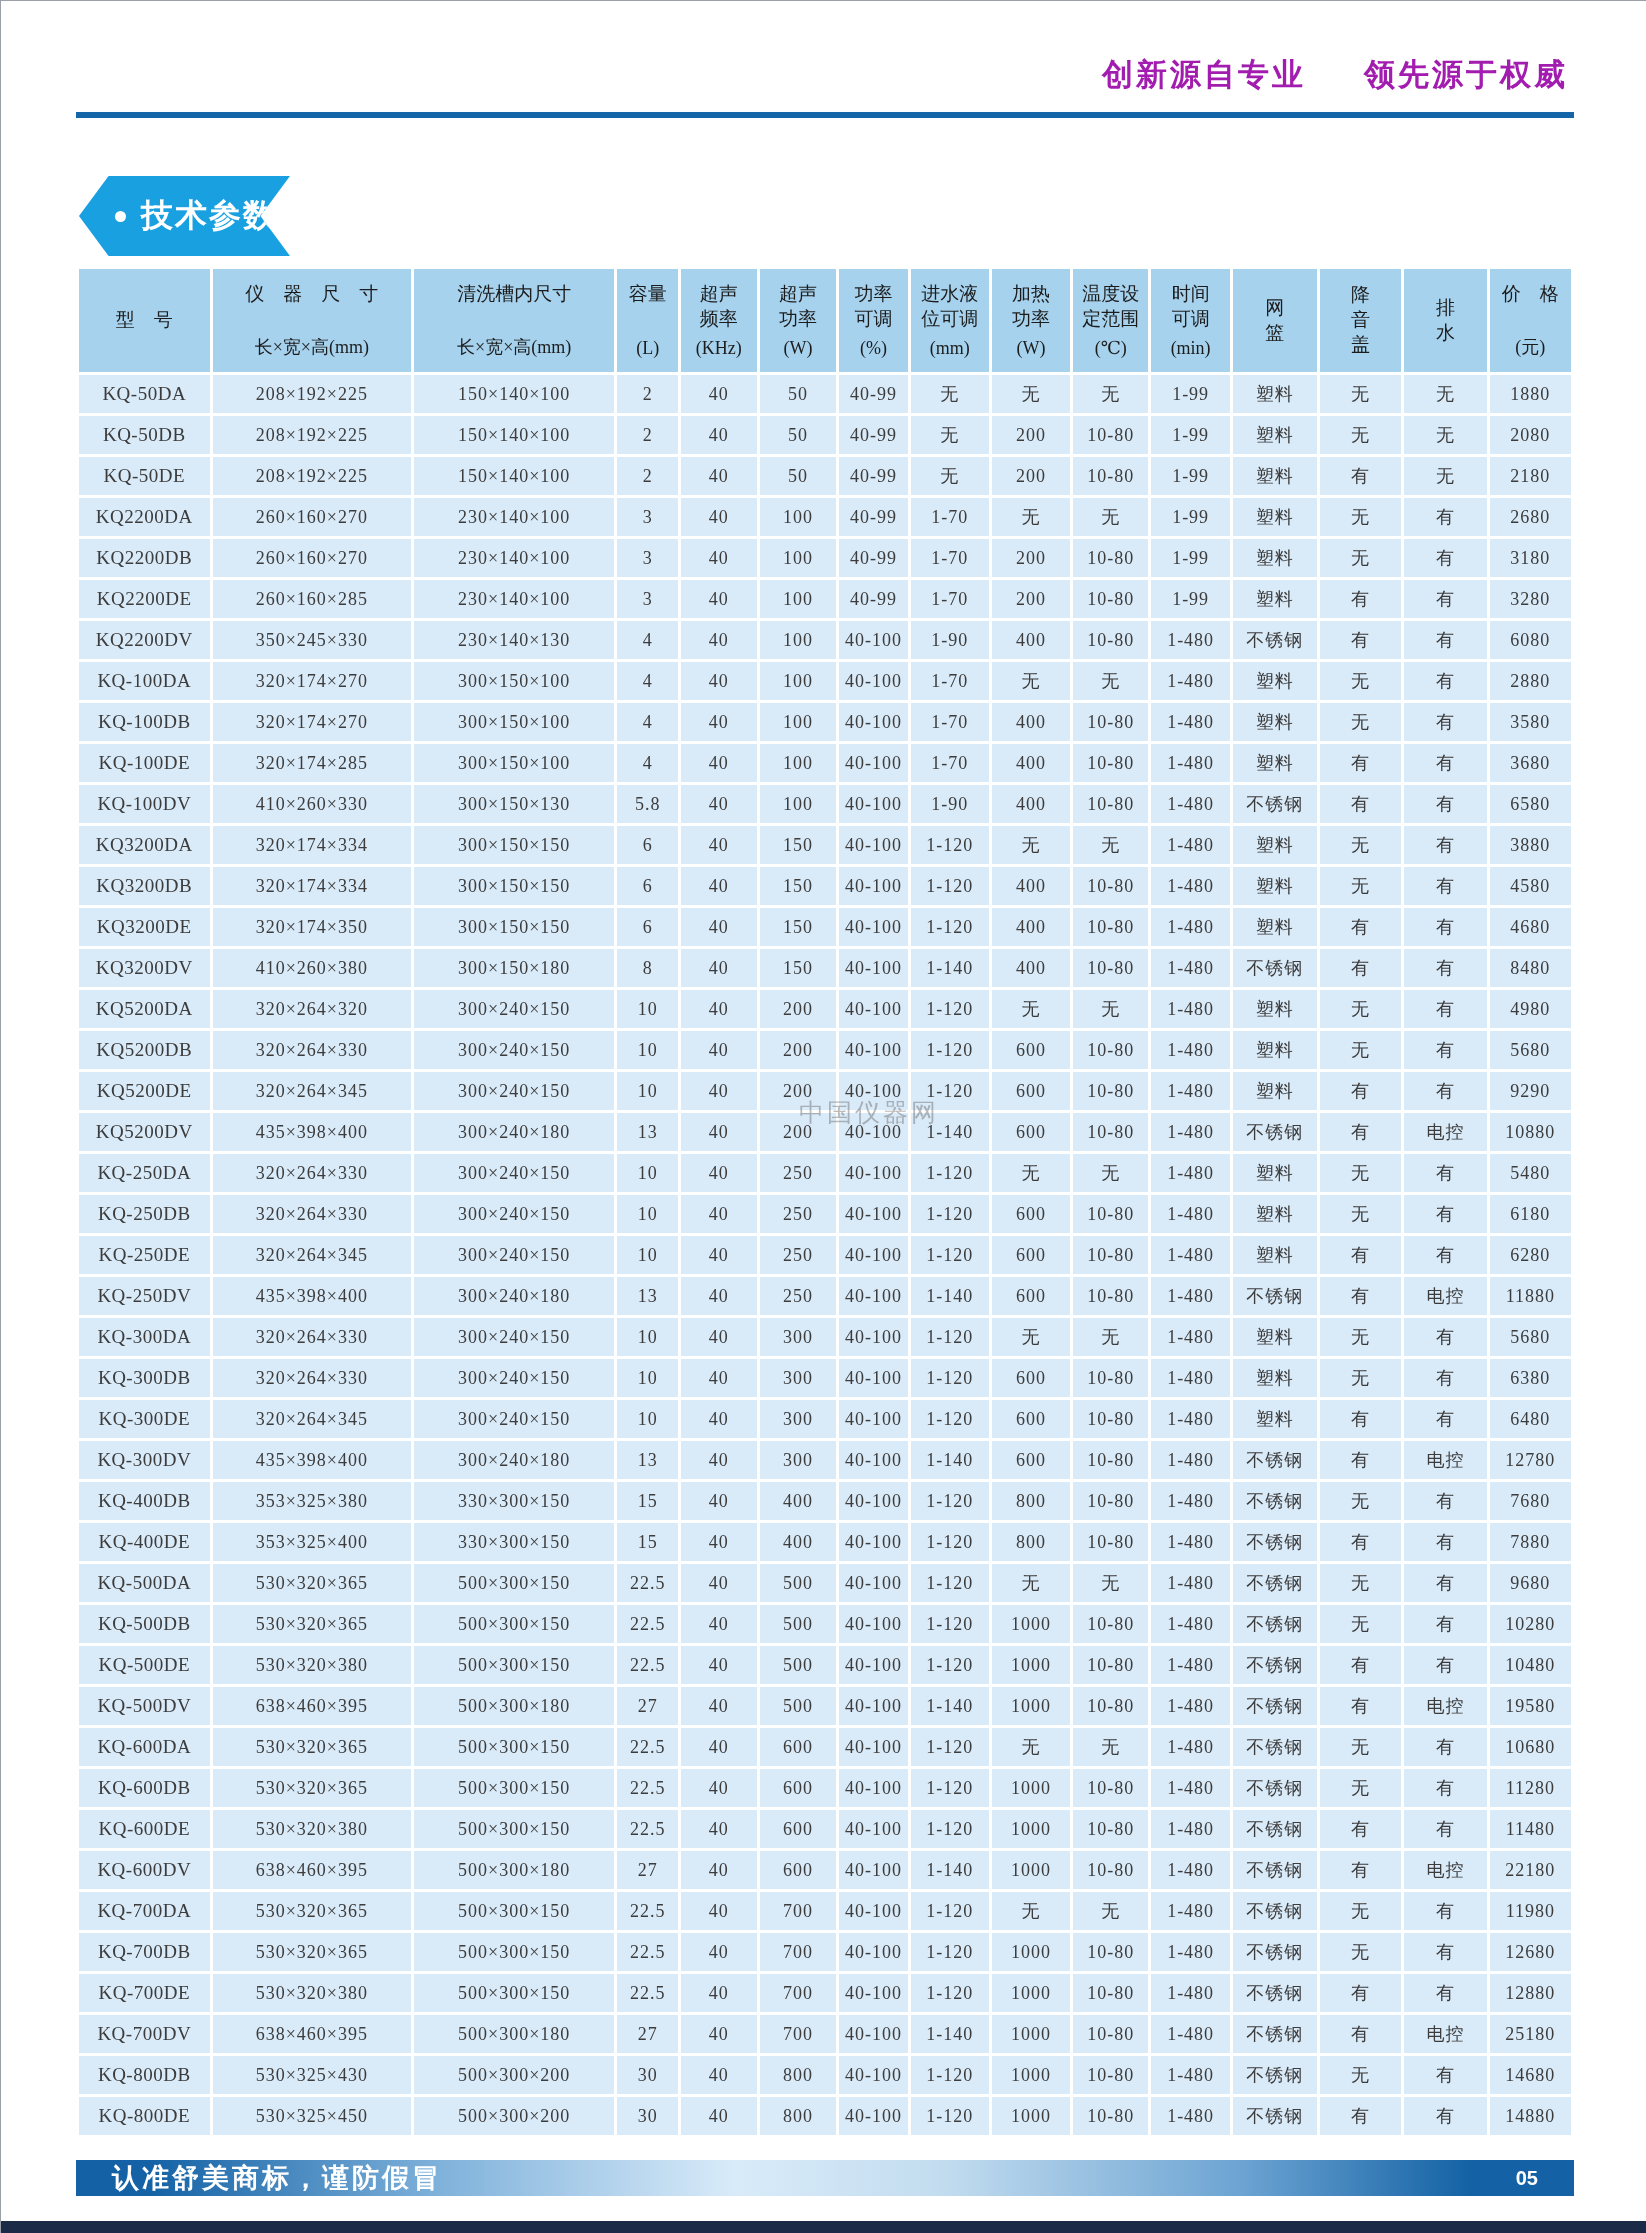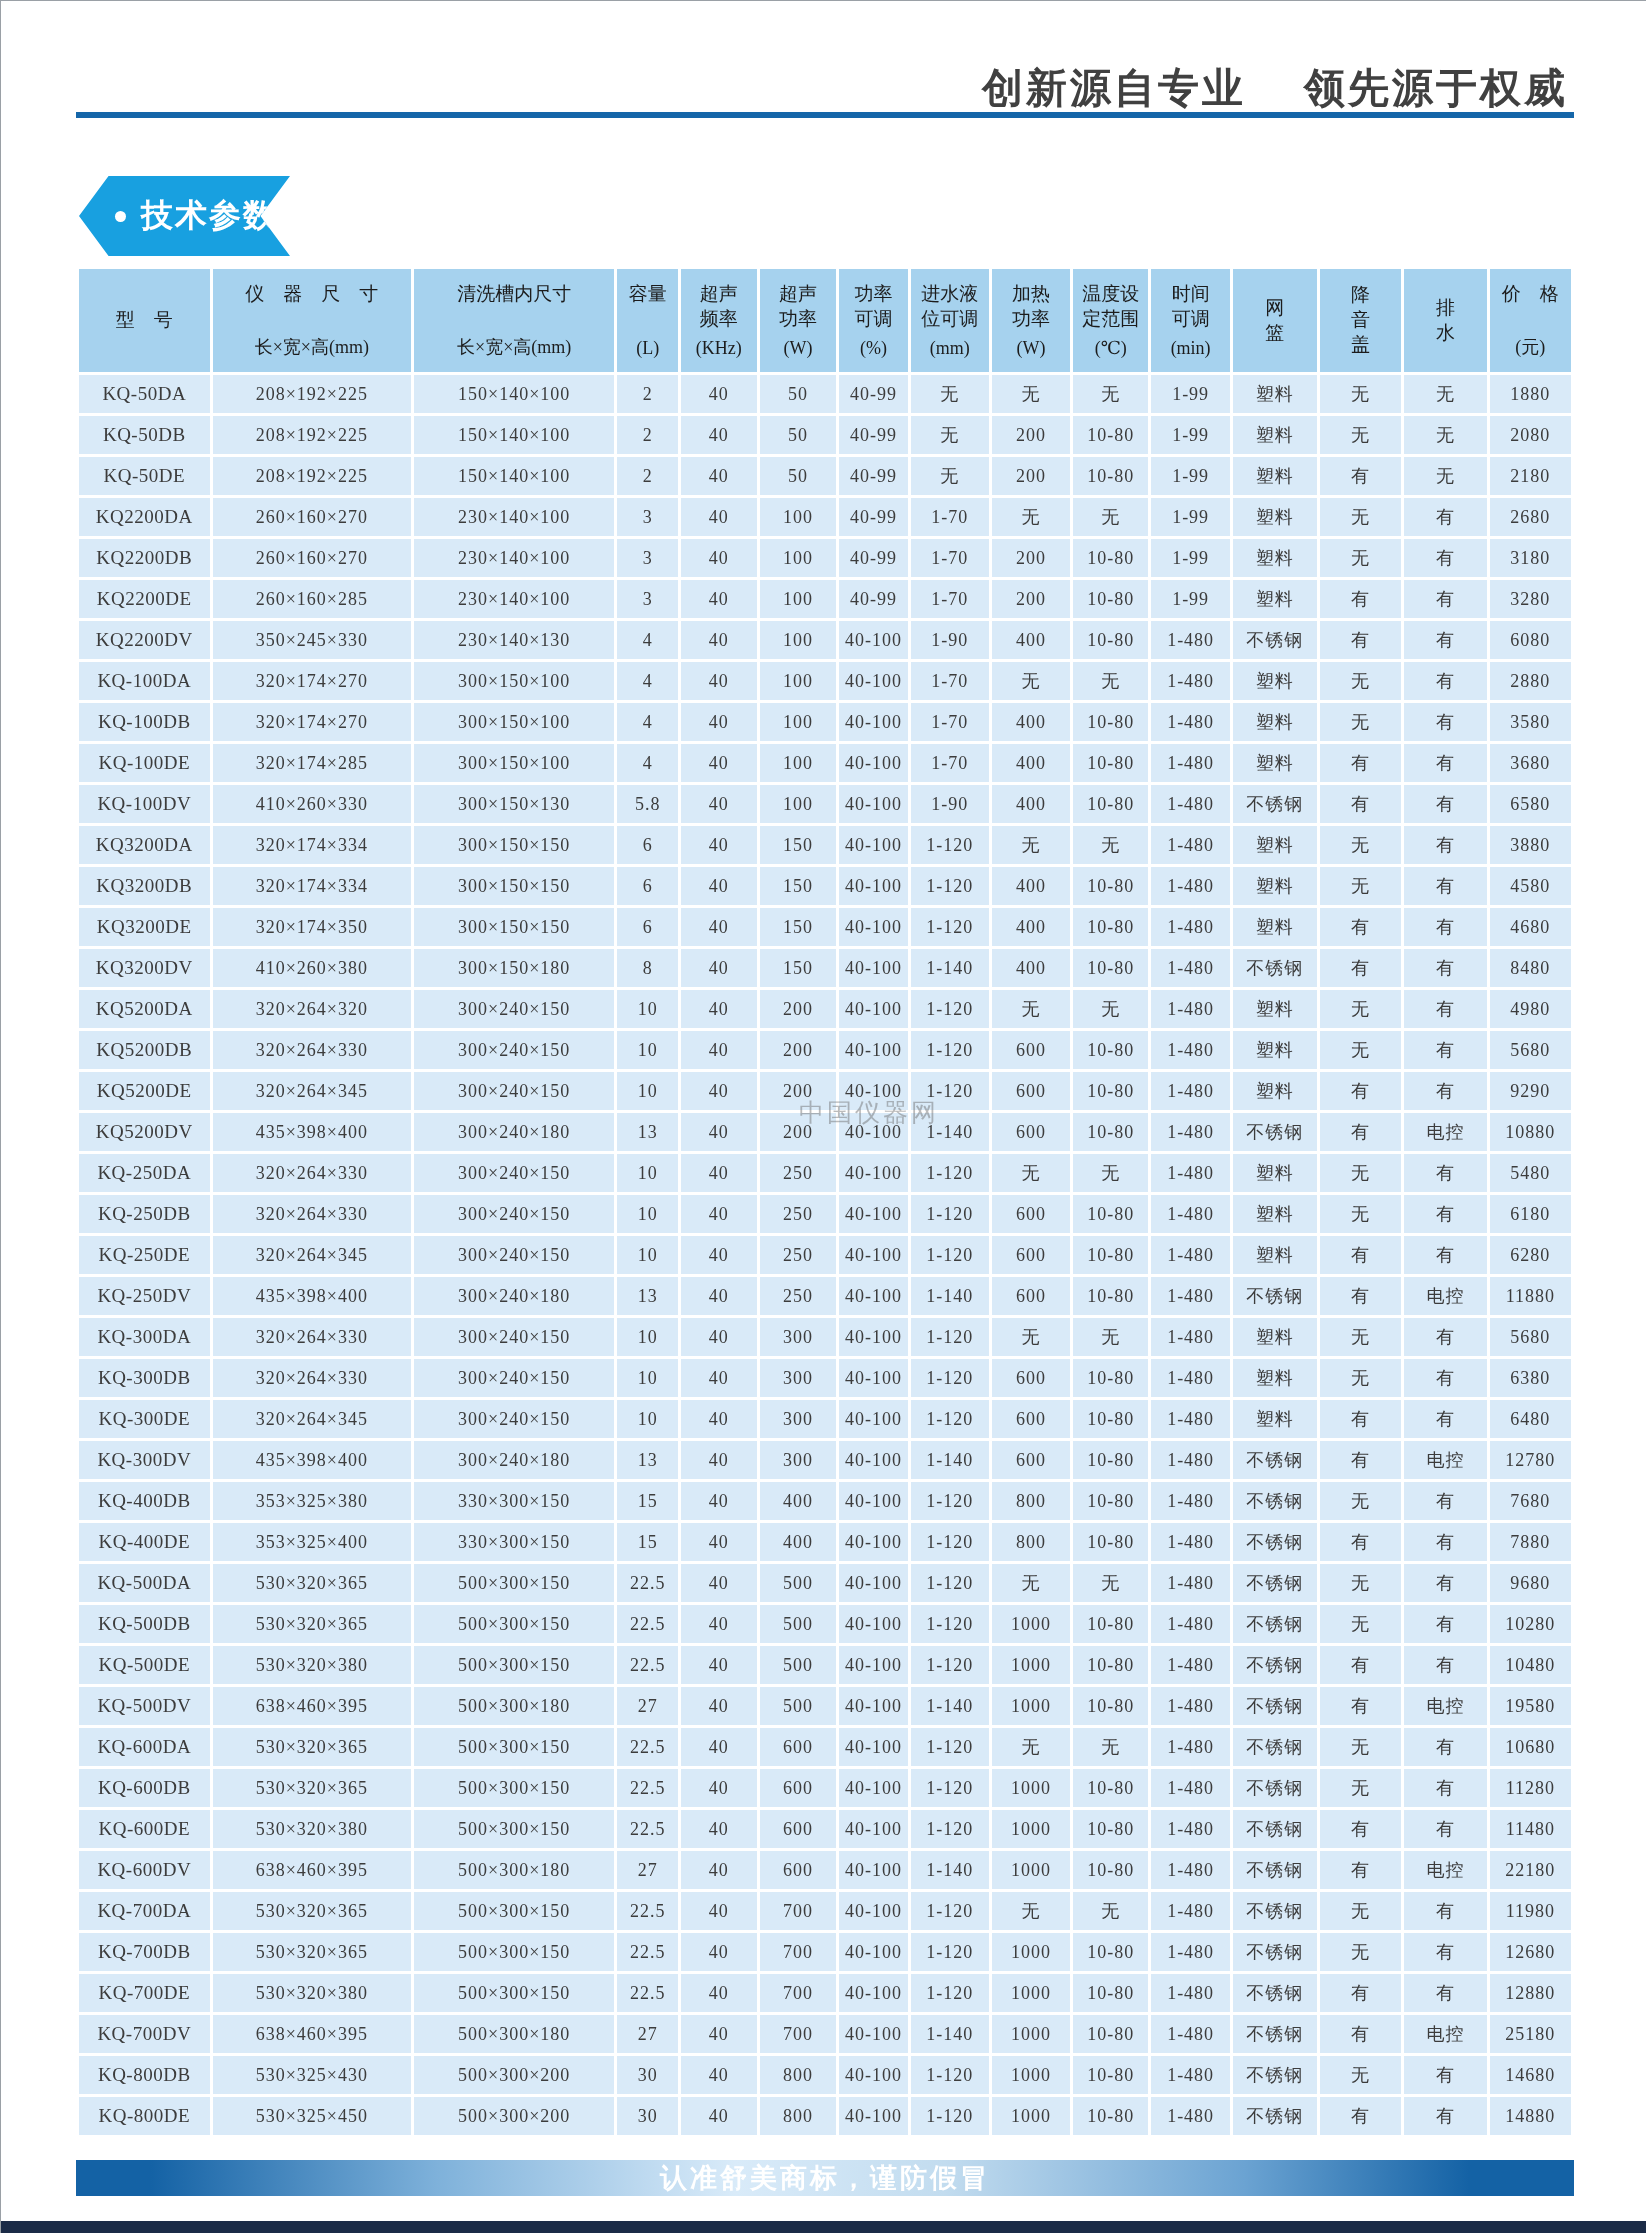--- a/index.html
+++ b/index.html
@@ -7,22 +7,22 @@
     position:relative;
     width:1647px;height:2234px;
     background:#ffffff;
     border:1px solid #9aa0a6;
     box-sizing:border-box;
     overflow:hidden;
     font-family:"Liberation Sans",sans-serif;
   }
   
   .slogan{
-    position:absolute;top:60px;right:78px;
-    color:#404040;font-weight:bold;font-size:41px;letter-spacing:3px;
+    position:absolute;top:53px;right:78px;
+    color:#a21caf;font-weight:bold;font-size:31px;letter-spacing:3px;
     white-space:nowrap;
   }
   .slogan .part2{margin-left:58px;}
   .top-rule{
     position:absolute;left:75px;top:111px;width:1498px;height:6px;
     background:#1566a9;
   }
   
   .badge{
     position:absolute;left:78px;top:175px;width:211px;height:80px;
@@ -66,21 +66,21 @@
     font-size:25px;color:rgba(105,105,105,0.45);letter-spacing:3px;
     font-weight:normal;
   }
   
   .footer-bar{
     position:absolute;left:75px;top:2159px;width:1498px;height:36px;
     background:linear-gradient(90deg,
       #1462a5 0%, #1462a5 5%, #7eb1da 24%, #d9ebf9 44%,
       #c2dcef 58%, #6ba3d2 78%, #1462a5 93%, #1462a5 100%);
     display:flex;align-items:center;justify-content:space-between;
-    padding:0 24px;box-sizing:border-box;color:#ffffff;font-weight:bold;flex-direction:column;
+    padding:0 36px;box-sizing:border-box;color:#ffffff;font-weight:bold;
   }
   .footer-text{font-size:27px;letter-spacing:3px;}
   .page-num{font-size:20px;}
   .bottom-edge{
     position:absolute;left:0;bottom:0;width:100%;height:12px;background:#1b2b47;
   }
 </style>
 </head>
 <body>
 

